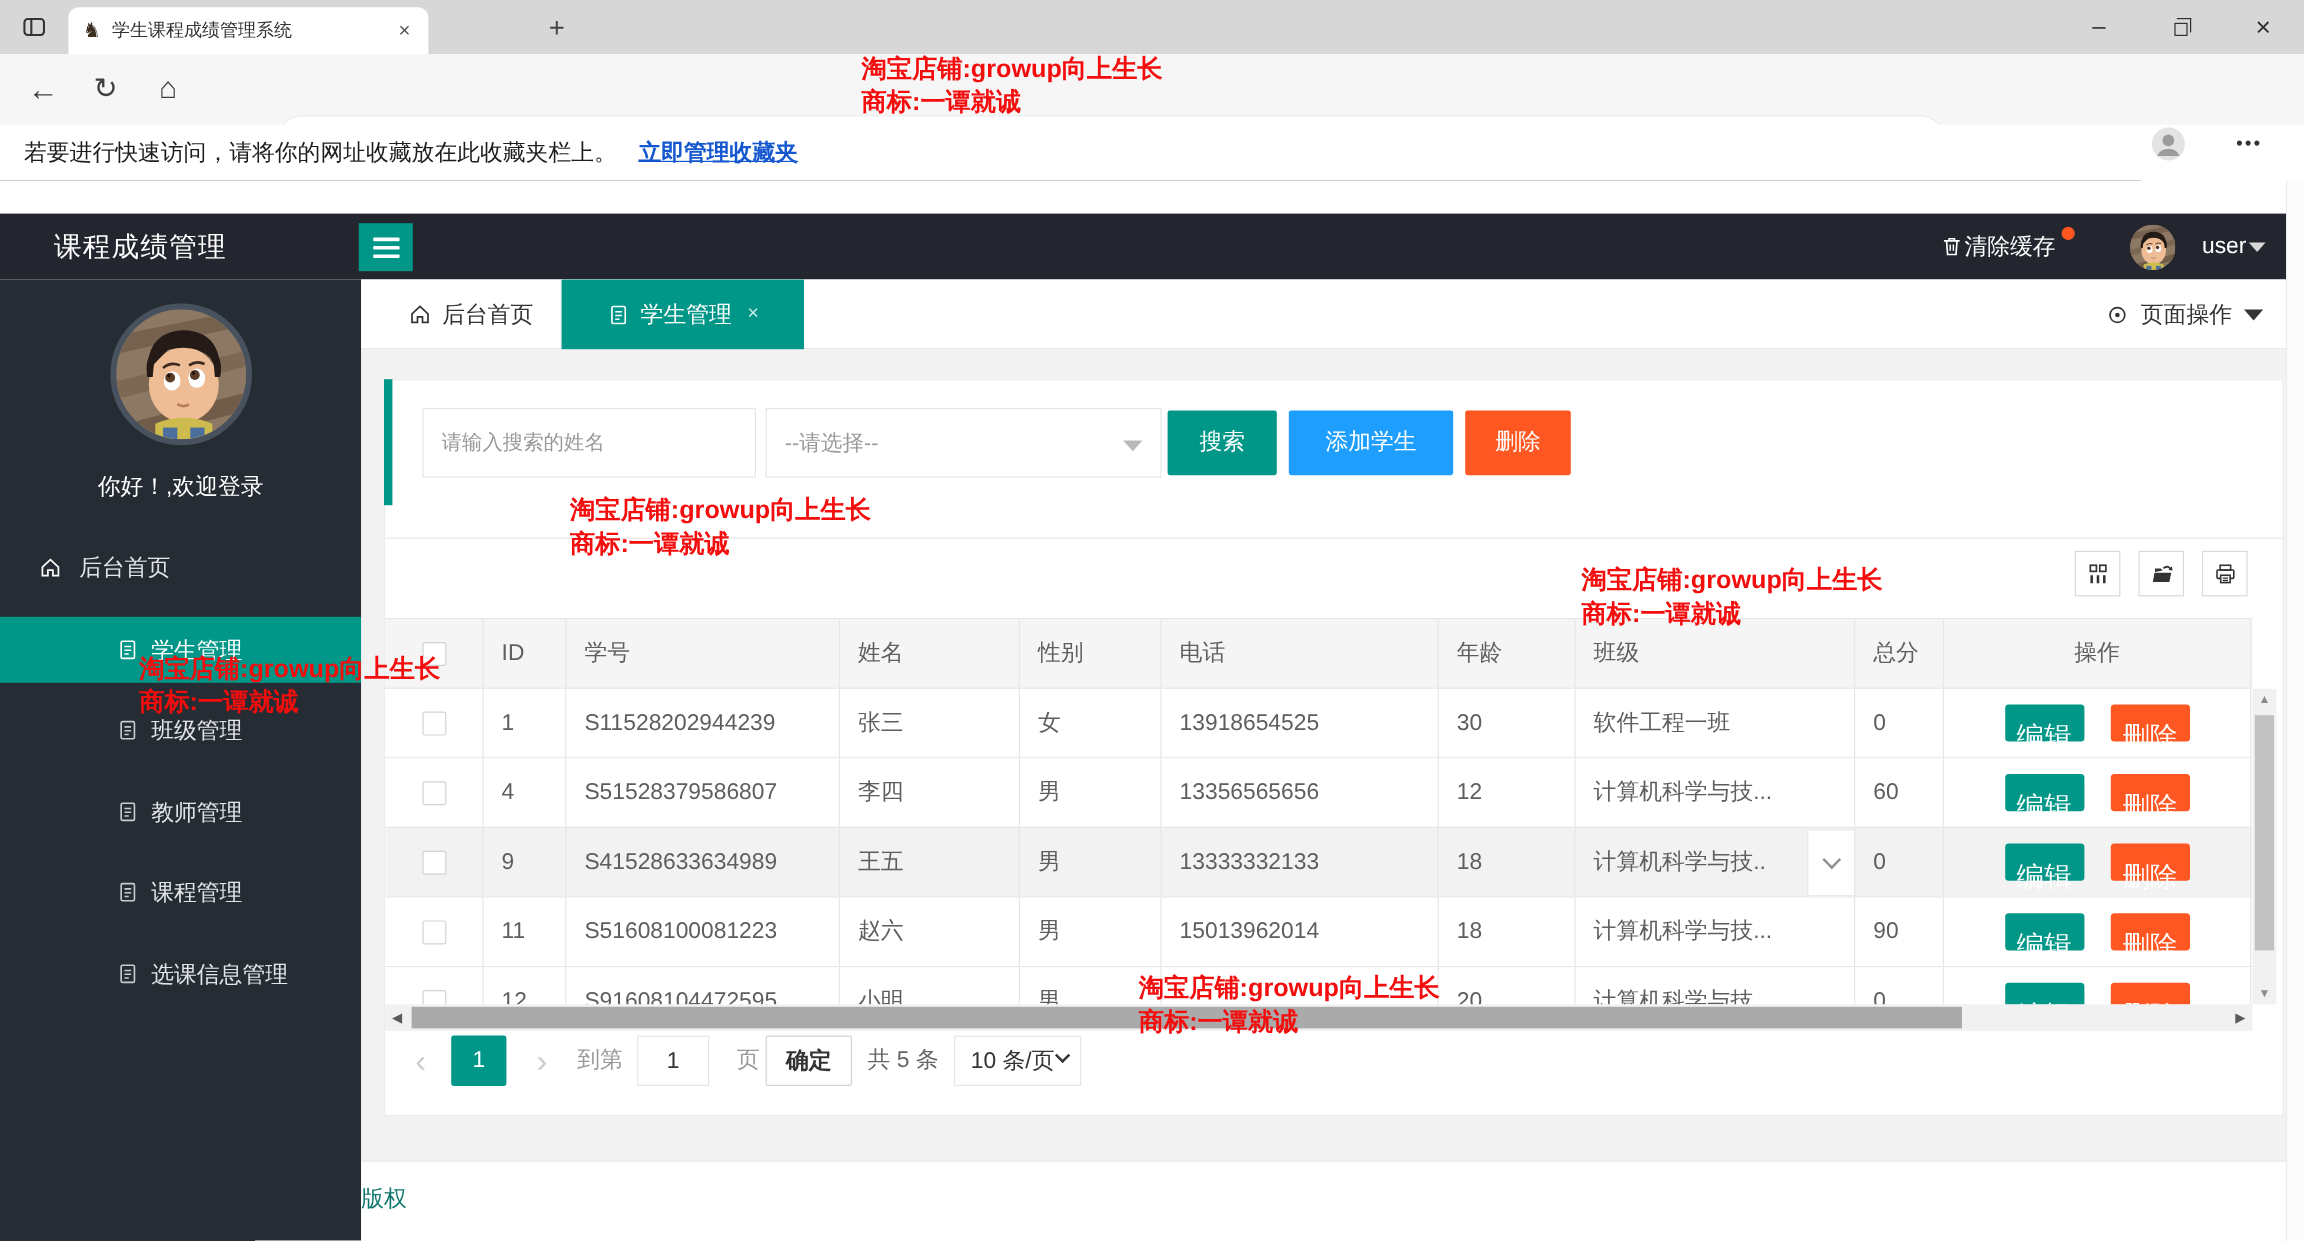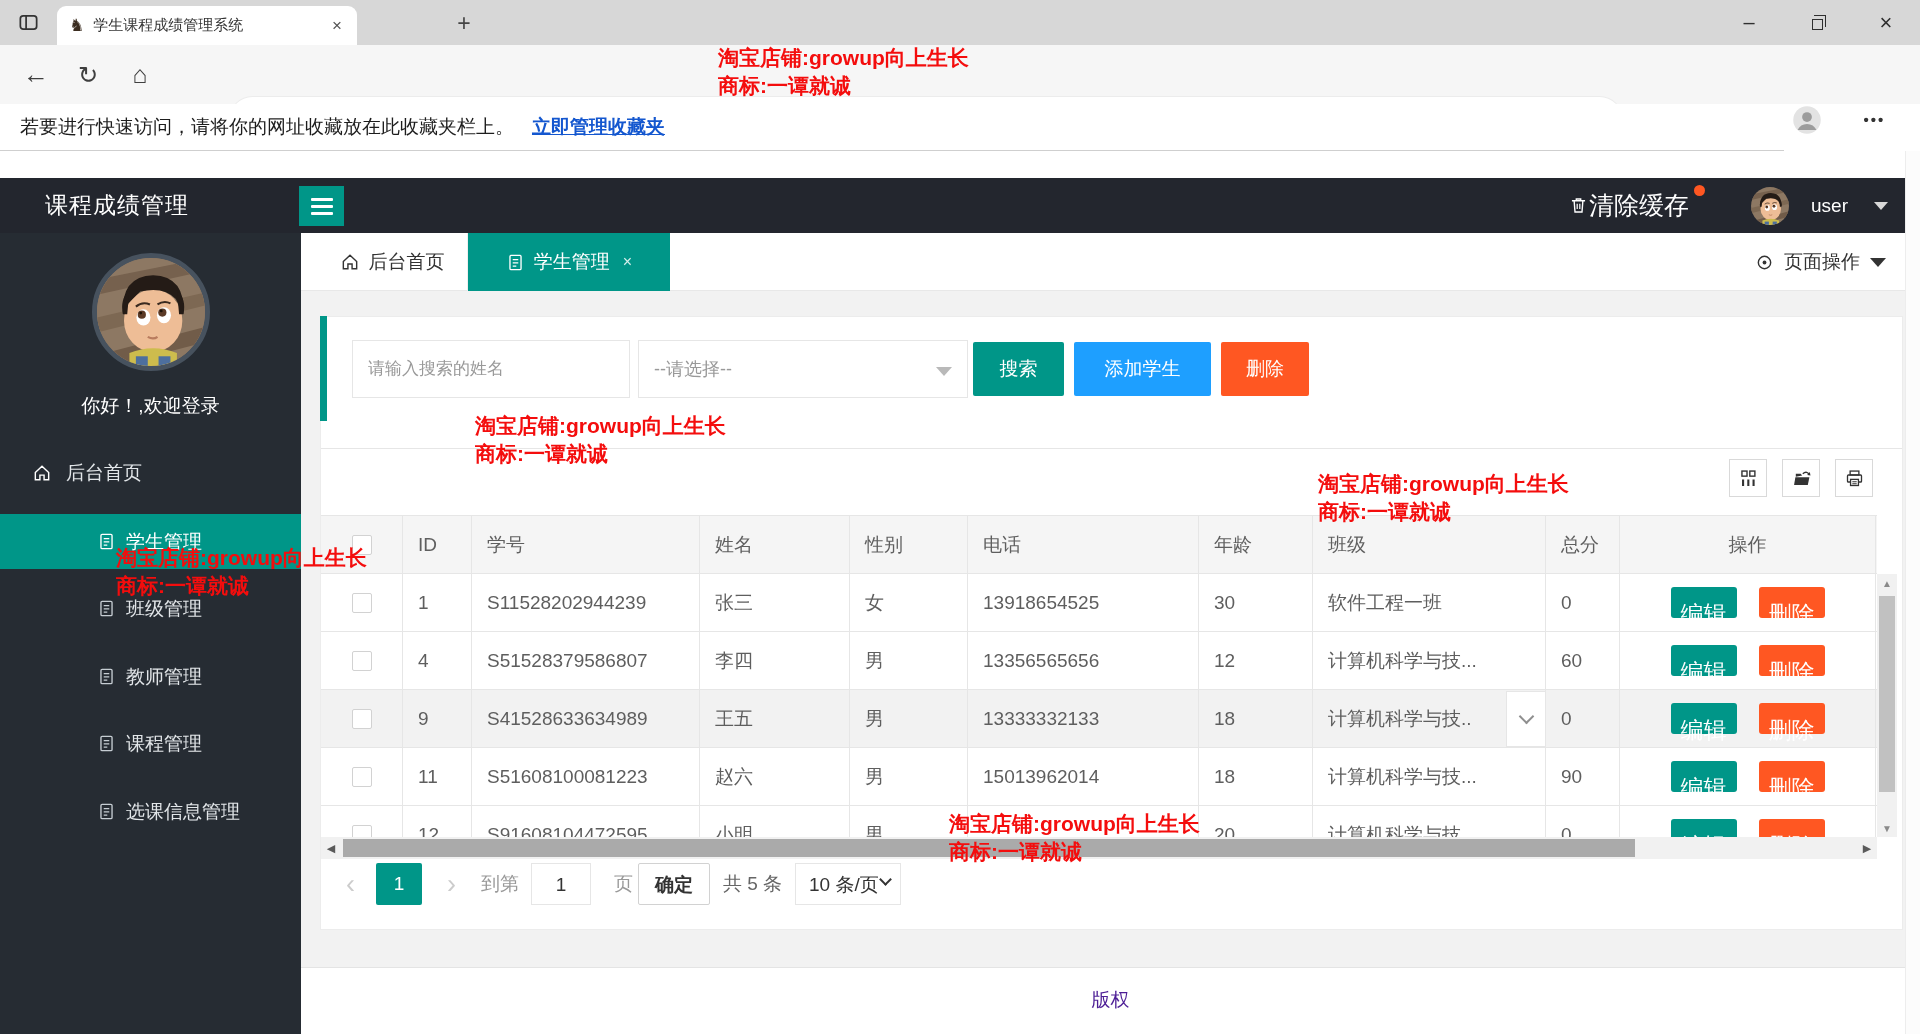--- a/index.html
+++ b/index.html
@@ -44,24 +44,24 @@
   #notif-text{font-size:19px;color:#1d1d1d}
   #notif-link{font-size:19px;color:#1457cf;font-weight:bold;text-decoration:underline;margin-left:18px}
   #pagetop-strip{position:absolute;left:0;top:151px;width:1920px;height:27px;background:#fff}
 
   
   #appheader{position:absolute;left:0;top:178px;width:1920px;height:55px;background:#23262e}
   #app-title{position:absolute;left:45px;top:0;height:55px;line-height:55px;color:#fff;font-size:23px;letter-spacing:1px}
   #ham-btn{position:absolute;left:299px;top:8px;width:45px;height:40px;background:#009688;display:flex;flex-direction:column;align-items:center;justify-content:center;gap:4px}
   #ham-btn i{display:block;width:22px;height:3px;background:#fff;border-radius:1px}
   #hdr-right{position:absolute;right:32px;top:0;height:55px;display:flex;align-items:center}
-  #clear-cache{display:flex;align-items:center;color:#fff;font-size:25px;position:relative;padding-right:16px}
+  #clear-cache{display:flex;align-items:center;color:#fff;font-size:19px;position:relative;padding-right:16px}
   #cache-dot{position:absolute;right:0;top:-4px;width:11px;height:11px;border-radius:50%;background:#ff5722}
   #hdr-avatar{width:38px;height:38px;border-radius:50%;overflow:hidden;margin:0 22px 0 46px;flex:none}
-  #hdr-user{color:#fff;font-size:19px;margin-right:26px}
+  #hdr-user{color:#fff;font-size:19px;margin-right:2px}
   .caret-down{width:0;height:0;border-left:7px solid transparent;border-right:7px solid transparent;border-top:8px solid #d8d8d8}
 
   
   #sidebar{position:absolute;left:0;top:233px;width:301px;height:801px;background:#262c33}
   #side-avatar{position:absolute;left:92px;top:20px;width:118px;height:118px;border-radius:50%;border:5px solid #47525e;overflow:hidden;background:#8d7863}
   #greeting{position:absolute;left:0;top:160px;width:100%;text-align:center;color:#fff;font-size:19px}
   .menu-item{position:absolute;left:0;width:100%;height:55px;display:flex;align-items:center;color:#e2e6e9;font-size:19px}
   .menu-item .mi-home{margin-left:32px;margin-right:14px;color:#fff}
   .menu-item .mi-doc{margin-left:97px;margin-right:10px;color:#c6cdd3}
   .menu-item.active{background:#009688;color:#fff}
@@ -124,21 +124,21 @@
   #pg-cur{left:55px;width:46px;background:#009688;color:#fff;text-align:center;border-radius:2px}
   #pg-next{left:126px;color:#ccc;font-size:27px}
   #pg-goto{left:160px;color:#999}
   #pg-input{left:210px;width:60px;border:1px solid #e6e6e6;text-align:center;color:#333;background:#fff}
   #pg-unit{left:293px;color:#999}
   #pg-ok{left:317px;width:72px;border:1px solid #d2d2d2;border-radius:2px;text-align:center;color:#333;background:#fff;font-weight:bold}
   #pg-total{left:402px;color:#666}
   #pg-size{left:474px;width:106px;border:1px solid #e6e6e6;color:#333;padding-left:13px;background:#fff}
   #pg-size .chev{position:absolute;right:10px;top:16px;width:9px;height:9px;border-color:#333}
 
-  #footer{position:absolute;left:301px;top:967px;width:1619px;height:67px;background:#fff;border-top:1px solid #e4e4e4;text-align:center;line-height:64px;font-size:19px;color:#4c1d95}
+  #footer{position:absolute;left:301px;top:967px;width:1619px;height:67px;background:#fff;border-top:1px solid #e4e4e4;text-align:left;line-height:64px;font-size:19px;color:#0f766e}
   #vstrip{position:absolute;left:1905px;top:151px;width:15px;height:883px;background:#fcfcfc;border-left:1px solid #ededed}
 
   
   .wm{position:absolute;z-index:300;color:#f40d0d;font-weight:bold;font-size:21px;line-height:28px;white-space:nowrap}
   #wm1{left:718px;top:44px}
   #wm2{left:475px;top:412px}
   #wm3{left:1318px;top:470px}
   #wm4{left:116px;top:544px}
   #wm5{left:949px;top:810px}
 </style>

